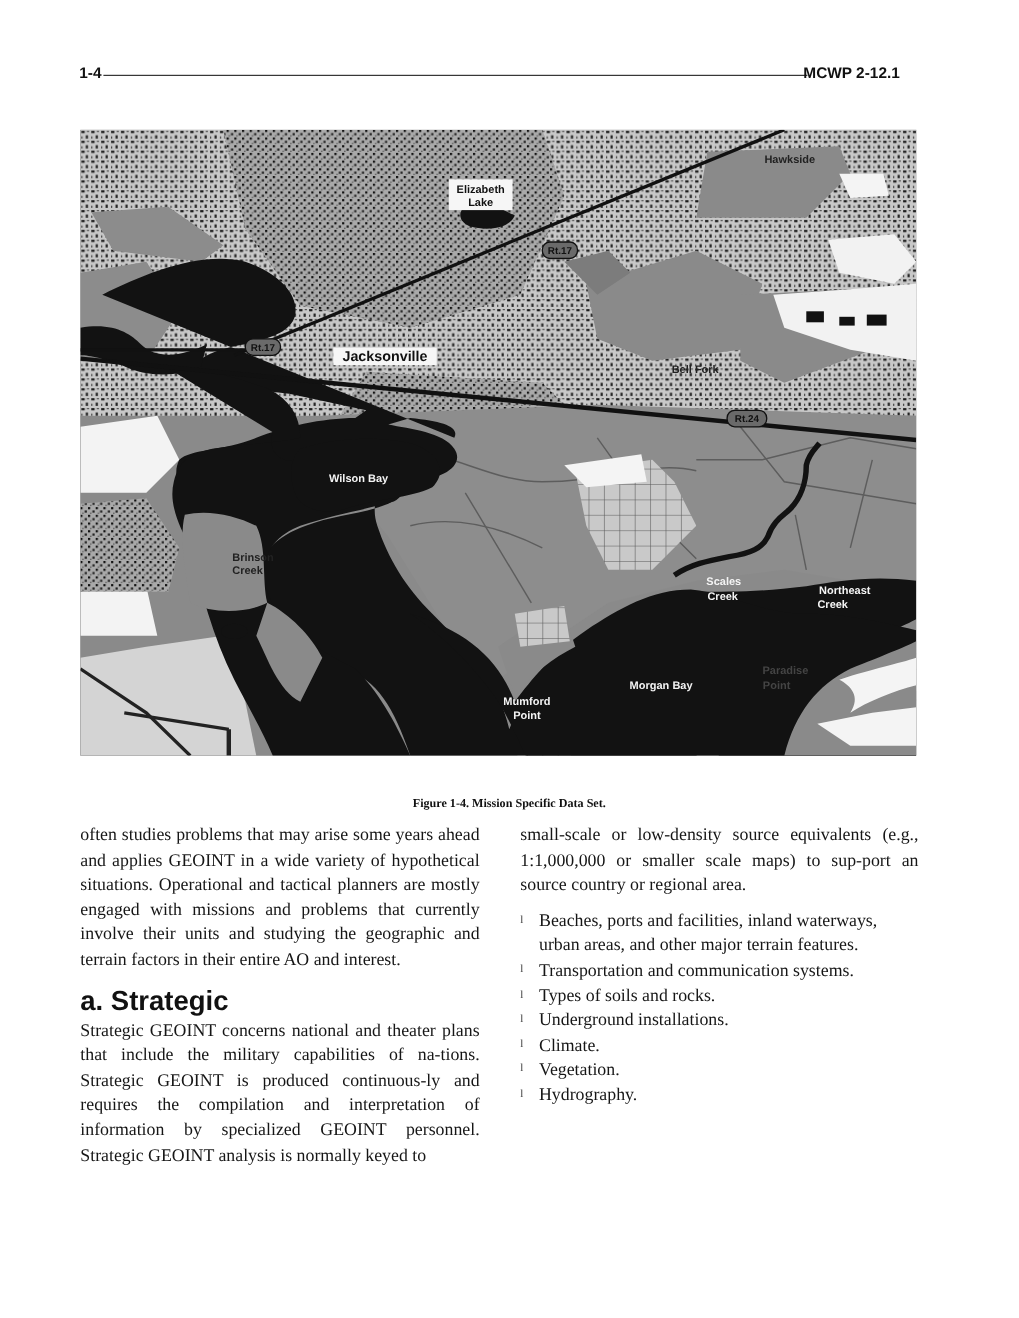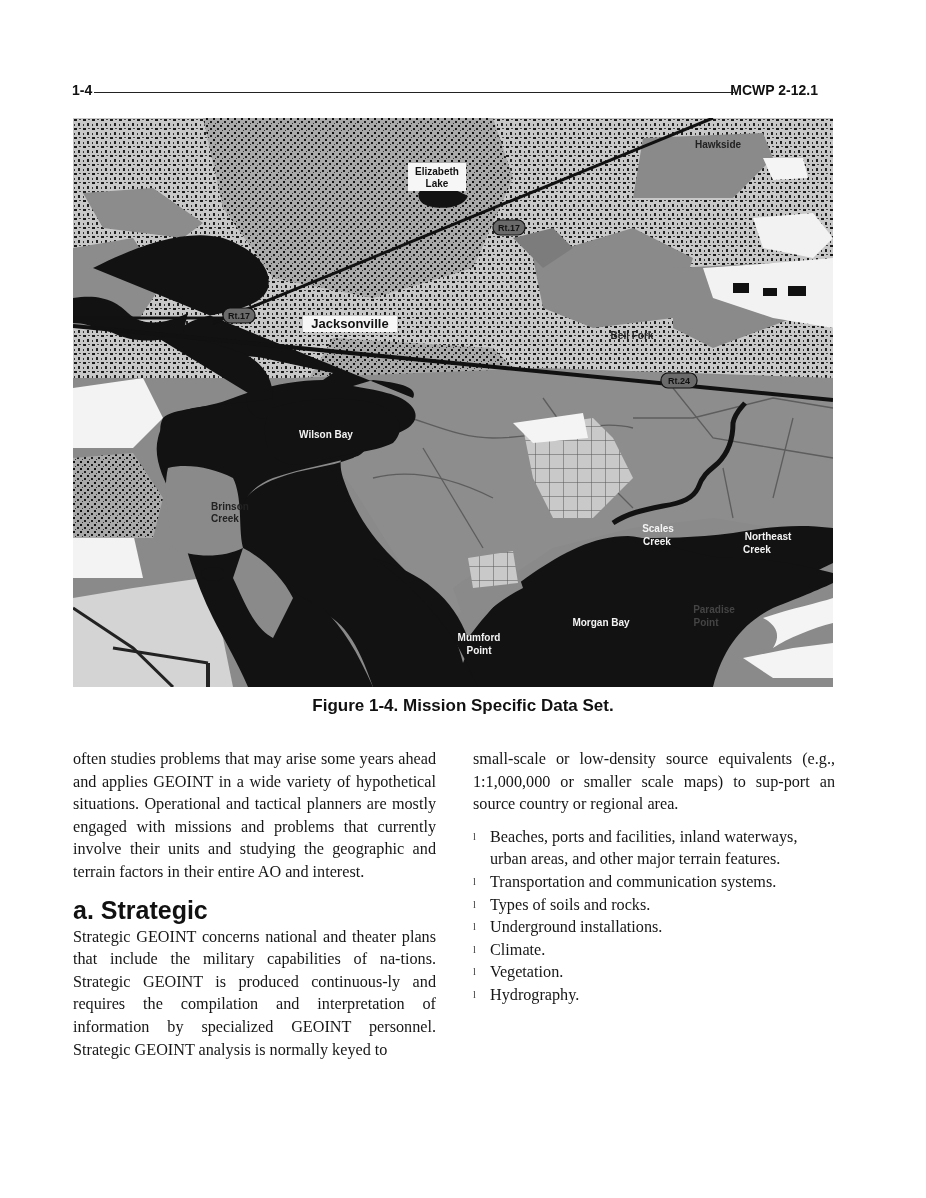--- a/index.html
+++ b/index.html
@@ -1,28 +1,28 @@
 <!DOCTYPE html>
 <html><head>
 <meta charset="utf-8">
 <style>
   html, body { margin: 0; padding: 0; background: #ffffff; }
   body { width: 926px; height: 1198px; position: relative; overflow: hidden; }
   .page { position: absolute; left: 0; top: 0; width: 926px; height: 1198px; background: #fff; }
 
-  .hdr { position: absolute; top: 58px; left: 72px; width: 762px; height: 20px; margin-top: 24px; }
+  .hdr { position: absolute; top: 58px; left: 72px; width: 762px; height: 20px; }
   .hdr-left { position: absolute; left: 0; top: 0; font-family: "Liberation Sans", sans-serif; font-weight: bold; font-size: 14px; color: #111; }
   .hdr-right { position: absolute; right: 16px; top: 0; font-family: "Liberation Sans", sans-serif; font-weight: bold; font-size: 14px; color: #111; }
   .hdr-rule { position: absolute; left: 22px; right: 100px; top: 10px; height: 1px; background: #222; }
 
   .figure { position: absolute; left: 73px; top: 118px; width: 760px; height: 569px; overflow: hidden; background: #8a8a8a; }
   .figure svg { display: block; }
 
-  .caption { position: absolute; top: 696px; left: 0; width: 926px; text-align: center;
-    font-family: Liberation Sans, sans-serif; font-weight: bold; font-size: 17px; color: #111; }
+  .caption { position: absolute; top: 725px; left: 0; width: 926px; text-align: center;
+    font-family: Liberation Serif, serif; font-weight: bold; font-size: 11px; color: #111; }
 
   .col { position: absolute; font-family: "Liberation Serif", serif; font-size: 16.2px; line-height: 22.6px; color: #161616; text-align: justify; }
   .col-left { left: 73px; top: 748px; width: 363px; }
   .col-right { left: 473px; top: 748px; width: 362px; }
   .col p { margin: 0; }
   .col p + p { margin-top: 8px; }
   .h2 { font-family: "Liberation Sans", sans-serif; font-weight: bold; font-size: 25px; margin: 14px 0 4px 0; color: #111; line-height: 24px; }
   .bullets { list-style: none; margin: 10px 0 0 0; padding: 0; }
   .bullets li { position: relative; padding-left: 17px; text-align: left; }
   .bullets li .bl { position: absolute; left: 0; top: 0; font-size: 10px; color: #333; }

